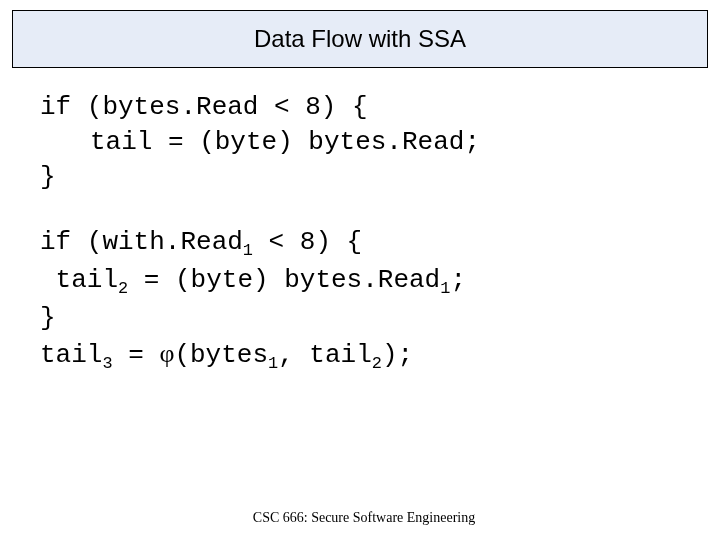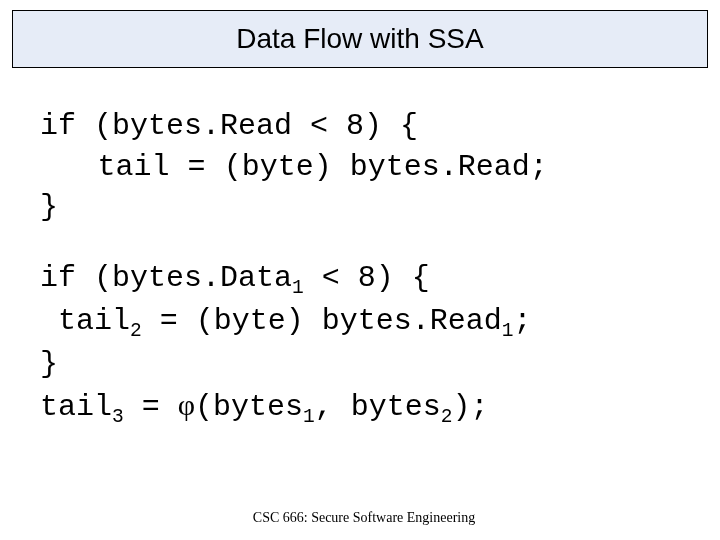--- a/index.html
+++ b/index.html
@@ -26,40 +26,40 @@
     height: 58px;
     background: #e6ecf7;
     border: 1px solid #000;
     box-sizing: border-box;
     display: flex;
     align-items: center;
     justify-content: center;
   }
   .title-band h1 {
     margin: 0;
-    font-size: 28px;
+    font-size: 24px;
     font-weight: 400;
     color: #000;
   }
   .body {
     position: absolute;
     top: 90px;
     left: 40px;
     right: 40px;
   }
   .section-label {
     font-size: 26px;
     margin: 0 0 4px 0;
   }
   .code {
     font-family: "Courier New", Courier, monospace;
-    font-size: 30px;
+    font-size: 26px;
     line-height: 1.35;
     white-space: pre;
-    margin: 16px 0 30px 0;
+    margin: 0 0 30px 0;
   }
   .code .indent {
     display: inline-block;
     width: 3.2ch;
   }
   sub {
     font-size: 0.65em;
     vertical-align: sub;
     font-family: "Courier New", Courier, monospace;
   }
@@ -85,22 +85,22 @@
   <div class="title-band">
     <h1>Data Flow with SSA</h1>
   </div>
 
   <div class="body">
 
     <div class="code"><span>if (bytes.Read &lt; 8) {</span>
 <span class="indent"></span><span>tail = (byte) bytes.Read;</span>
 <span>}</span></div>
 
-    <div class="code"><span>if (bytes.Data</span><sub>1</sub><span> &lt; 8) {</span>
+    <div class="code"><span>if (with.Read</span><sub>1</sub><span> &lt; 8) {</span>
  <span>tail</span><sub>2</sub><span> = (byte) bytes.Read</span><sub>1</sub><span>;</span>
 <span>}</span>
-<span>tail</span><sub>3</sub><span> = </span><span class="phi">φ</span><span>(bytes</span><sub>1</sub><span>, bytes</span><sub>2</sub><span>);</span></div>
+<span>tail</span><sub>3</sub><span> = </span><span class="phi">φ</span><span>(bytes</span><sub>1</sub><span>, tail</span><sub>2</sub><span>);</span></div>
 
   </div>
 
   <div class="footer">CSC 666: Secure Software Engineering</div>
 
 </div>
 
 </body></html>

